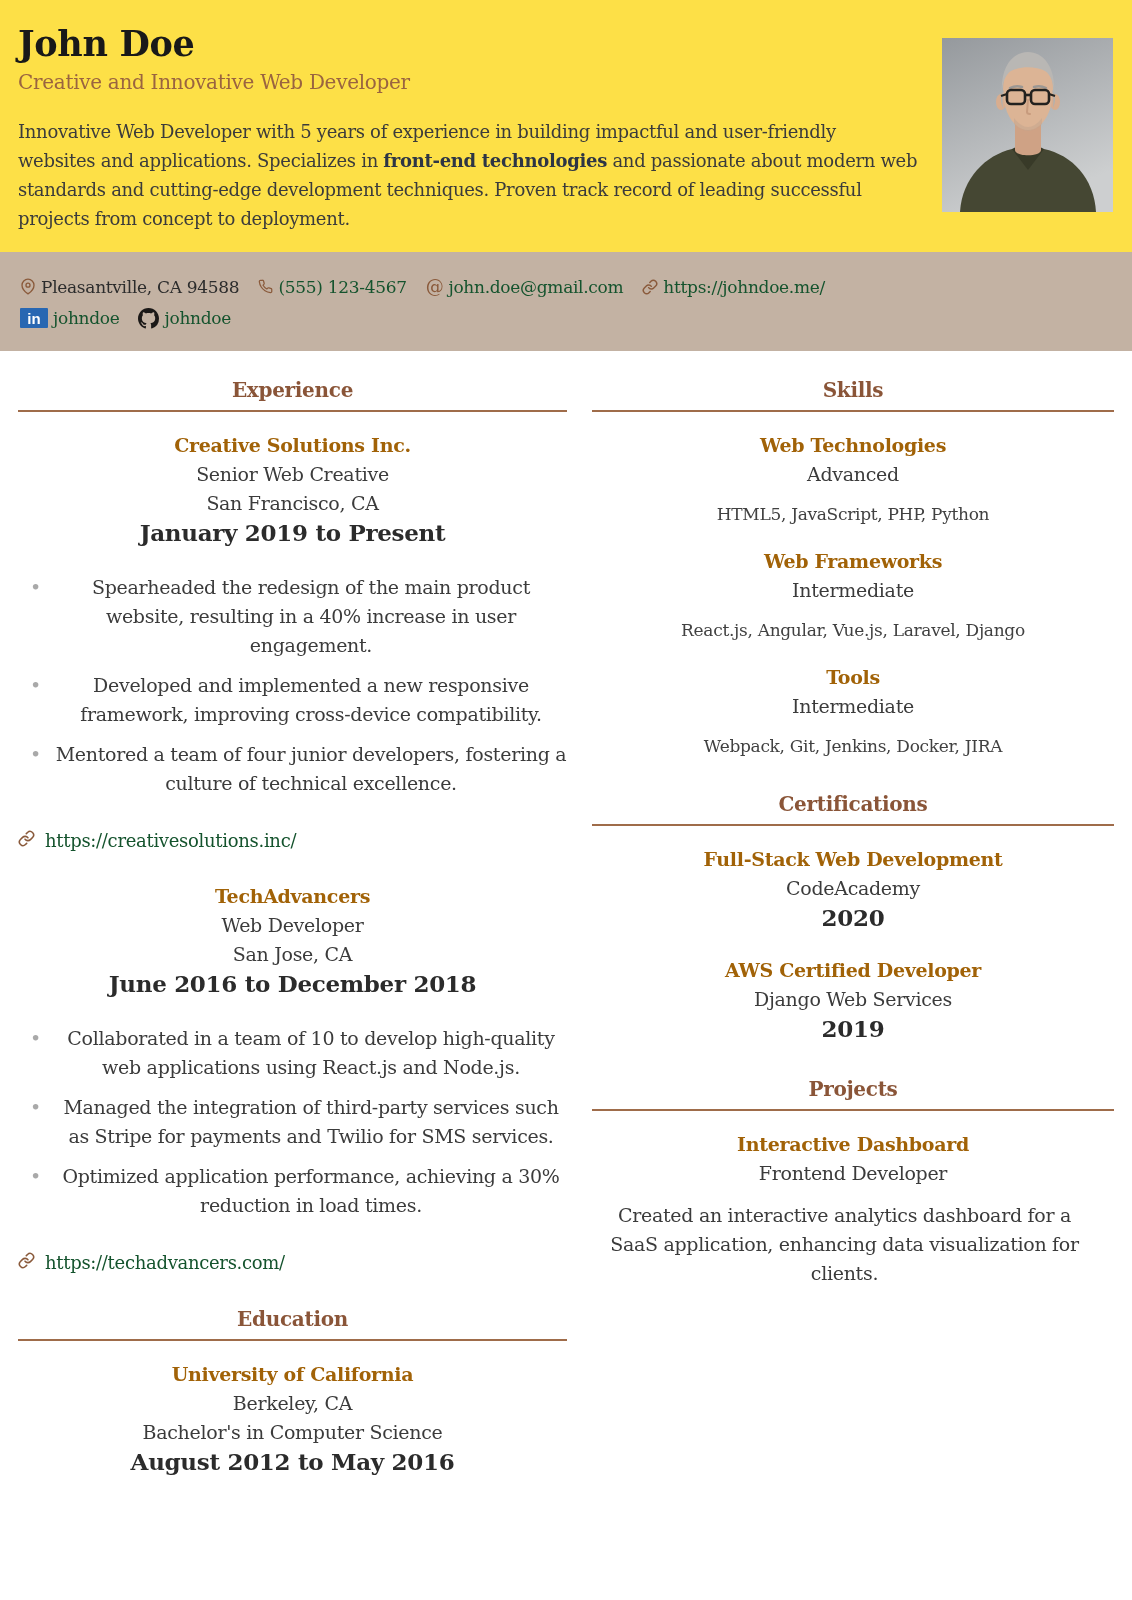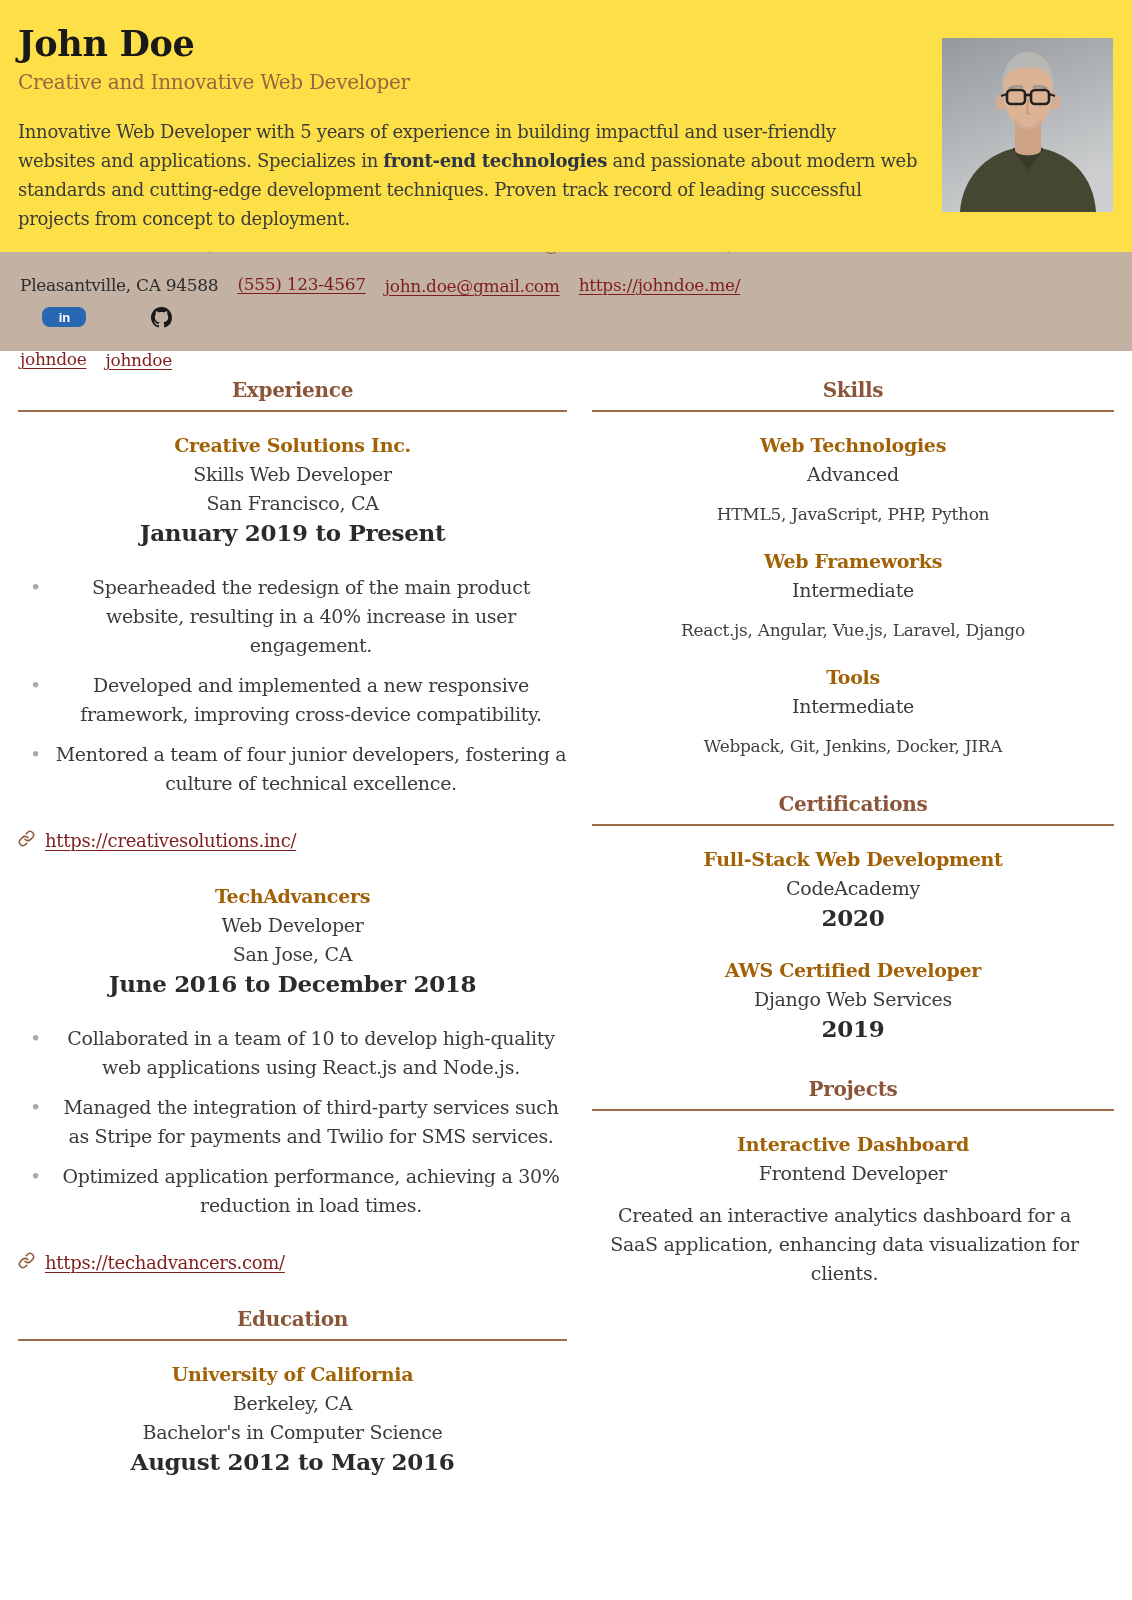--- a/index.html
+++ b/index.html
@@ -60,44 +60,42 @@
     gap: 11px;
     justify-content: center;
   }
   .contact-row {
     display: flex;
     align-items: center;
     gap: 19px;
   }
   .contact-item {
     display: flex;
-    align-items: flex-end;
-    gap: 22px;
+    align-items: center;
+    gap: 5px;
     font-size: 17px;
     color: #2c2c2c;
     white-space: nowrap;
-    flex-direction: column;
   }
   .contact-item svg { display:block; }
   .contact-item .at { font-size: 18px; color:#8a5a3b; line-height:1; }
   a.clink {
-    color: #7f1d1d;
-    text-decoration: underline;
+    color: #14532d;
     text-decoration-thickness: 1px;
     text-underline-offset: 3px;
     cursor: pointer;
   }
   .li-badge {
-    width: 44px; height: 20px;
+    width: 28px; height: 20px;
     background: #2867b2;
-    border-radius: 8px;
+    border-radius: 1px;
     color: #fff;
     font-family: "Liberation Sans", sans-serif;
     font-weight: 700;
-    font-size: 13px;
+    font-size: 15px;
     display: flex; align-items: center; justify-content: center;
     letter-spacing: 0;
   }
 
   
   .main {
     display: grid;
     grid-template-columns: 549px 522px;
     column-gap: 25px;
     padding: 27px 18px 0 18px;
@@ -261,21 +259,21 @@
 
   <div class="main">
 
     <div class="col-left">
 
       <div class="section">
         <div class="section-title">Experience</div>
 
         <div class="job">
           <div class="b-title">Creative Solutions Inc.</div>
-          <div class="line">Skills Web Developer</div>
+          <div class="line">Senior Web Creative</div>
           <div class="line">San Francisco, CA</div>
           <div class="b-date">January 2019 to Present</div>
           <ul class="bullets">
             <li>Spearheaded the redesign of the main product website, resulting in a 40% increase in user engagement.</li>
             <li>Developed and implemented a new responsive framework, improving cross-device compatibility.</li>
             <li>Mentored a team of four junior developers, fostering a culture of technical excellence.</li>
           </ul>
           <div class="linkrow">
             <span>
               <svg width="17" height="17" viewBox="0 0 24 24" fill="none" stroke="#8a5a3b" stroke-width="2.2" stroke-linecap="round" stroke-linejoin="round">

